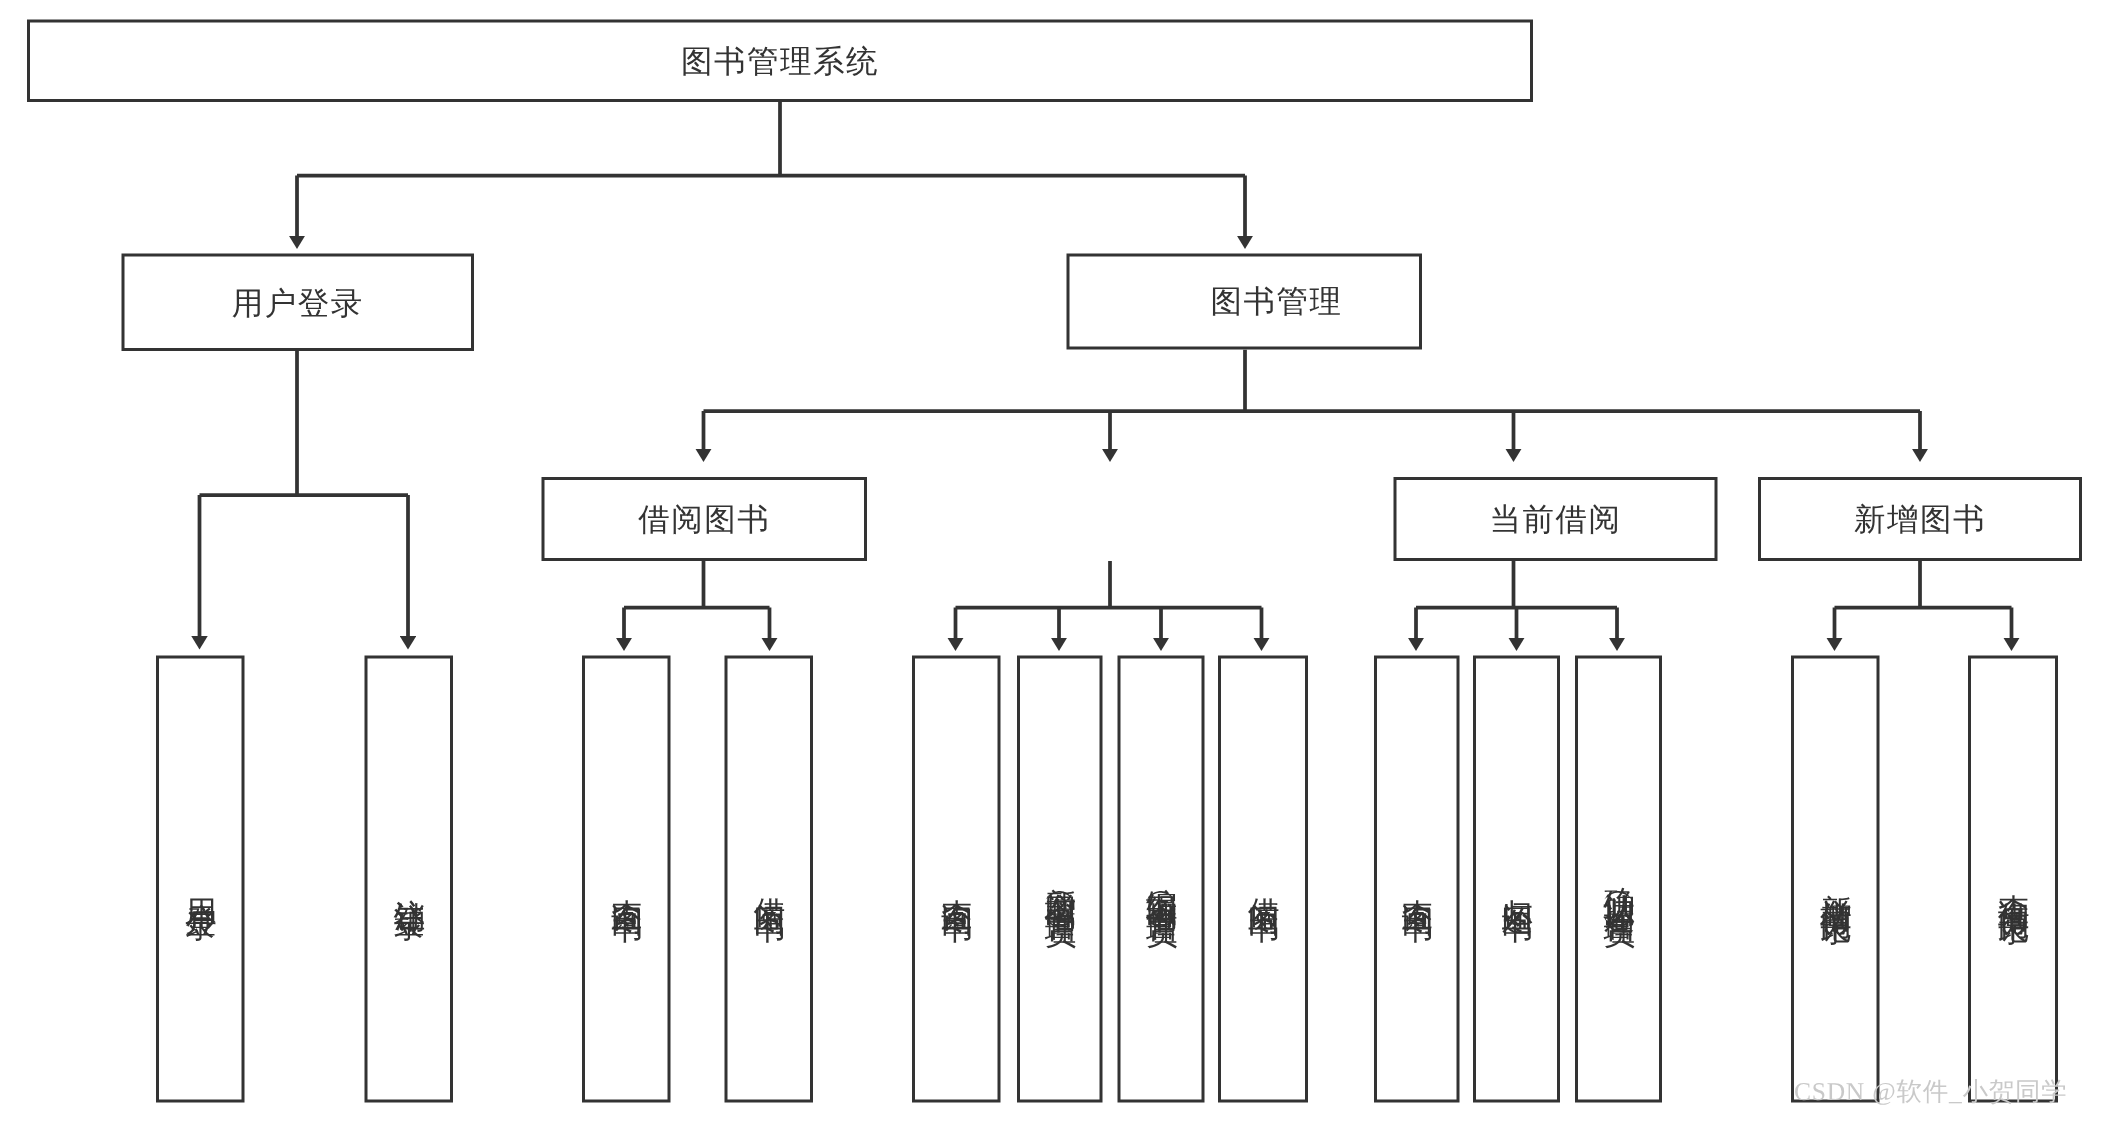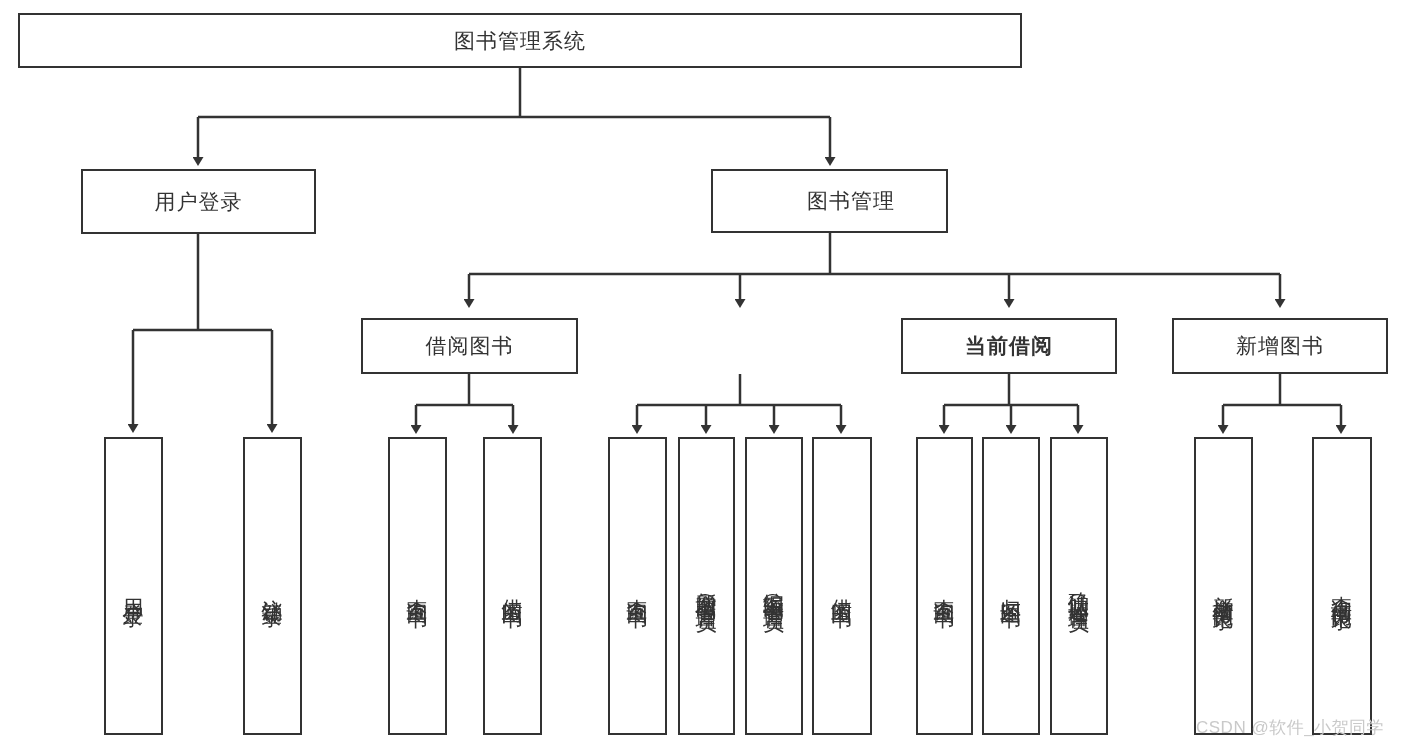--- a/index.html
+++ b/index.html
@@ -52,20 +52,21 @@
   .node-label {
     display: block;
   }
   .watermark {
     position: absolute;
     color: #c9c9c9;
     font-size: 17px;
     white-space: nowrap;
     letter-spacing: 0.5px;
     pointer-events: none;
+    font-family: Liberation Serif, serif;
   }
 </style>
 </head>
 <body>
 
 <div id="diagram-root">
 
   <svg class="connectors" viewBox="0 0 1405 747" xmlns="http://www.w3.org/2000/svg">
     <defs>
       <marker id="arrow" markerWidth="9" markerHeight="11" refX="1" refY="5.5" orient="auto" markerUnits="userSpaceOnUse">
@@ -126,21 +127,21 @@
   <div class="node node-h" style="left:81px; top:169px; width:235px; height:65px;">
     <span class="node-label">用户登录</span>
   </div>
   <div class="node node-h" style="left:711px; top:169px; width:237px; height:64px;padding-left:43px;">
     <span class="node-label">图书管理</span>
   </div>
 
   <div class="node node-h" style="left:361px; top:318px; width:217px; height:56px;">
     <span class="node-label">借阅图书</span>
   </div>
-  <div class="node node-h" style="left:901px; top:318px; width:216px; height:56px;font-weight:bold;">
+  <div class="node node-h" style="left:929px; top:318px; width:216px; height:56px;">
     <span class="node-label">当前借阅</span>
   </div>
   <div class="node node-h" style="left:1172px; top:318px; width:216px; height:56px;">
     <span class="node-label">新增图书</span>
   </div>
 
   <div class="node node-v" style="left:104px; top:437px; width:59px; height:298px;">
     <span class="node-label">用户登录</span>
   </div>
   <div class="node node-v" style="left:243px; top:437px; width:59px; height:298px;">

